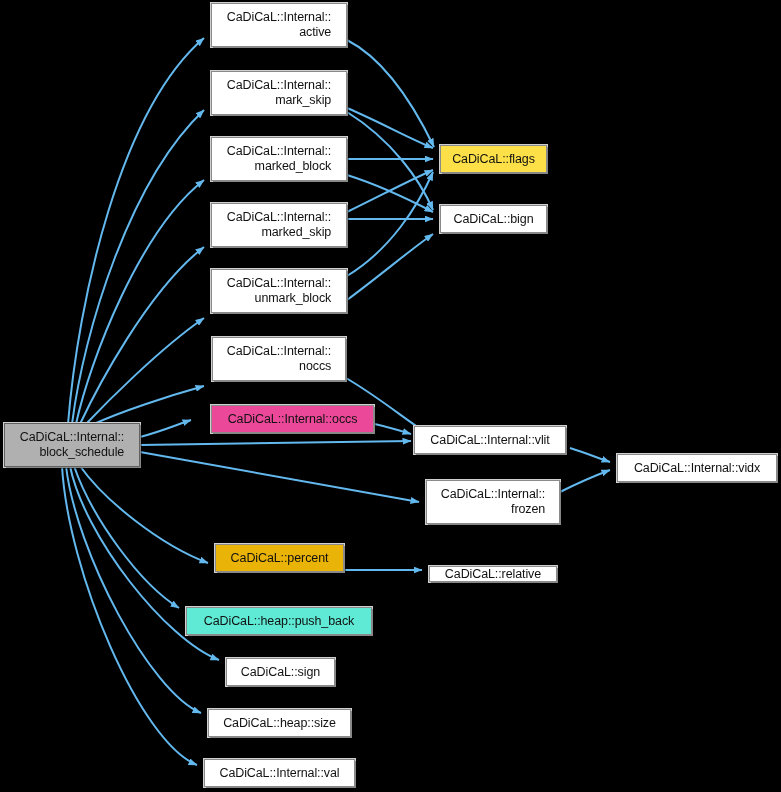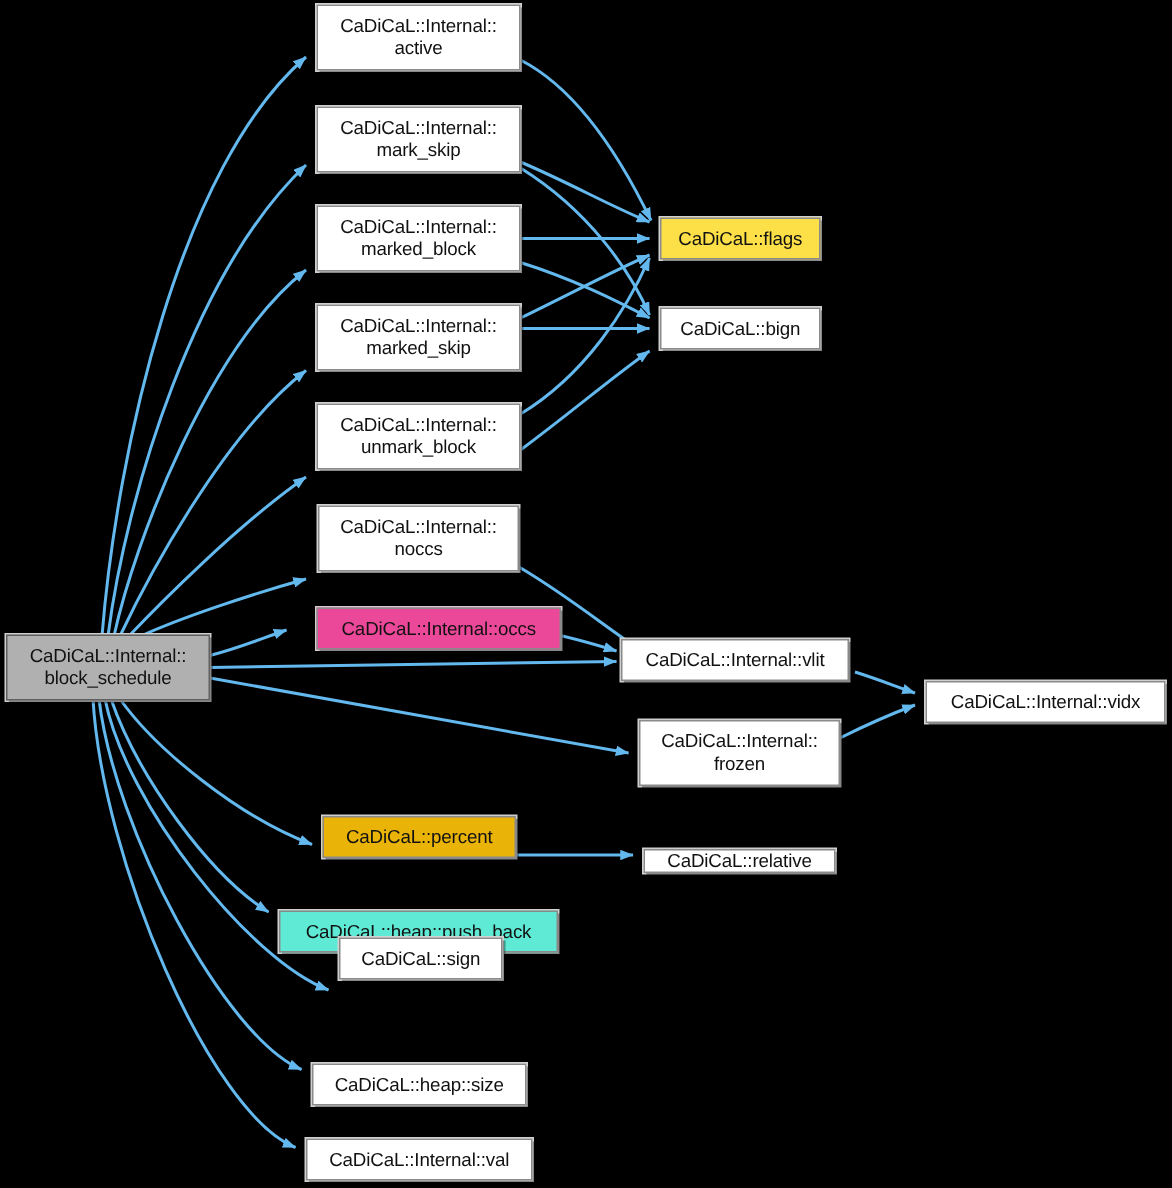--- a/index.html
+++ b/index.html
@@ -28,21 +28,21 @@
   }
   .node {
     position: absolute;
     box-sizing: border-box;
     background: #ffffff;
     border: 1px solid #8a8a8a;
     box-shadow: 2px 2px 0 0 rgba(0,0,0,0.35), 0 0 0 1px #d0d0d0;
     display: flex;
     align-items: center;
     justify-content: center;
-    text-align: center;
+    text-align: right;
     color: #111111;
     font-size: 12.5px;
     line-height: 15px;
     letter-spacing: -0.1px;
     white-space: pre-line;
     z-index: 5;
     cursor: default;
   }
   .node.current {
     background: #b0b0b0;
@@ -106,21 +106,21 @@
 marked_skip</span></div>
       <div class="node" style="left: 211px; top: 269px; width: 136px; height: 44px; background: rgb(255, 255, 255);"><span class="label">CaDiCaL::Internal::
 unmark_block</span></div>
       <div class="node" style="left: 212px; top: 337px; width: 134px; height: 44px; background: rgb(255, 255, 255);"><span class="label">CaDiCaL::Internal::
 noccs</span></div>
       <div class="node" style="left: 198px; top: 405px; width: 163px; height: 28px; background: #ec4899; margin-left: 13px;"><span class="label">CaDiCaL::Internal::occs</span></div>
       <div class="node current" style="left: 4px; top: 423px; width: 136px; height: 44px; background: rgb(176, 176, 176);"><span class="label">CaDiCaL::Internal::
 block_schedule</span></div>
       <div class="node" style="left: 215px; top: 544px; width: 129px; height: 28px; background: #eab308;"><span class="label">CaDiCaL::percent</span></div>
       <div class="node" style="left: 186px; top: 607px; width: 186px; height: 28px; background: #5eead4;"><span class="label">CaDiCaL::heap::push_back</span></div>
-      <div class="node" style="left: 226px; top: 625px; width: 109px; height: 28px; background: rgb(255, 255, 255);"><span class="label">CaDiCaL::sign</span></div>
+      <div class="node" style="left: 226px; top: 658px; width: 109px; height: 28px; background: rgb(255, 255, 255);"><span class="label">CaDiCaL::sign</span></div>
       <div class="node" style="left: 208px; top: 709px; width: 143px; height: 28px; background: rgb(255, 255, 255);"><span class="label">CaDiCaL::heap::size</span></div>
       <div class="node" style="left: 204px; top: 759px; width: 151px; height: 28px; background: rgb(255, 255, 255);"><span class="label">CaDiCaL::Internal::val</span></div>
       <div class="node" style="left: 440px; top: 145px; width: 107px; height: 28px; background: #fde047;"><span class="label">CaDiCaL::flags</span></div>
       <div class="node" style="left: 440px; top: 205px; width: 107px; height: 28px; background: rgb(255, 255, 255);"><span class="label">CaDiCaL::bign</span></div>
       <div class="node" style="left: 414px; top: 426px; width: 152px; height: 28px; background: rgb(255, 255, 255);"><span class="label">CaDiCaL::Internal::vlit</span></div>
       <div class="node" style="left: 426px; top: 480px; width: 134px; height: 44px; background: rgb(255, 255, 255);"><span class="label">CaDiCaL::Internal::
 frozen</span></div>
       <div class="node" style="left: 429px; top: 556px; width: 128px; height: 16px; background: rgb(255, 255, 255); margin-top: 10px;"><span class="label">CaDiCaL::relative</span></div>
       <div class="node" style="left: 617px; top: 454px; width: 160px; height: 28px; background: rgb(255, 255, 255);"><span class="label">CaDiCaL::Internal::vidx</span></div>
     </div>

